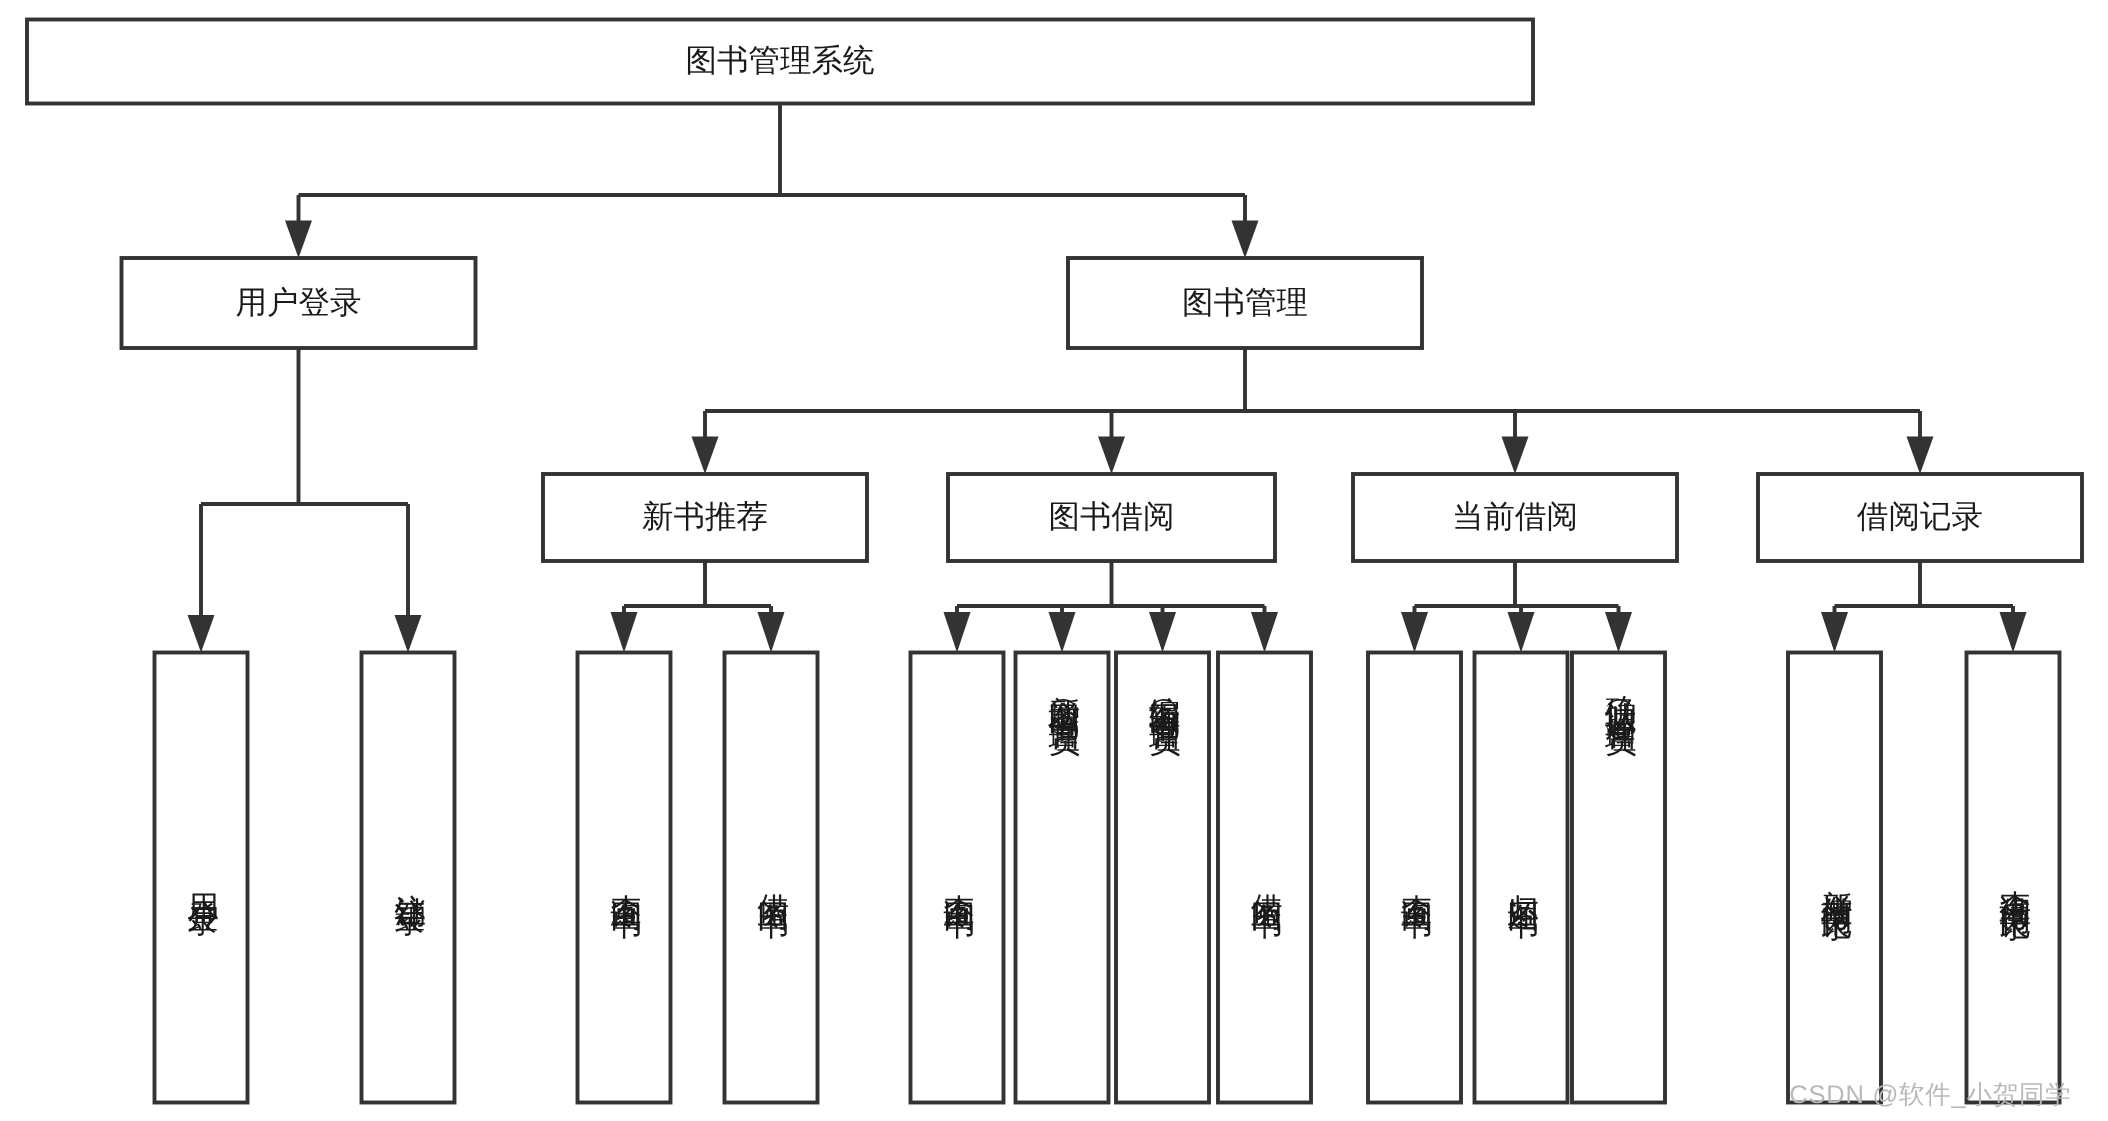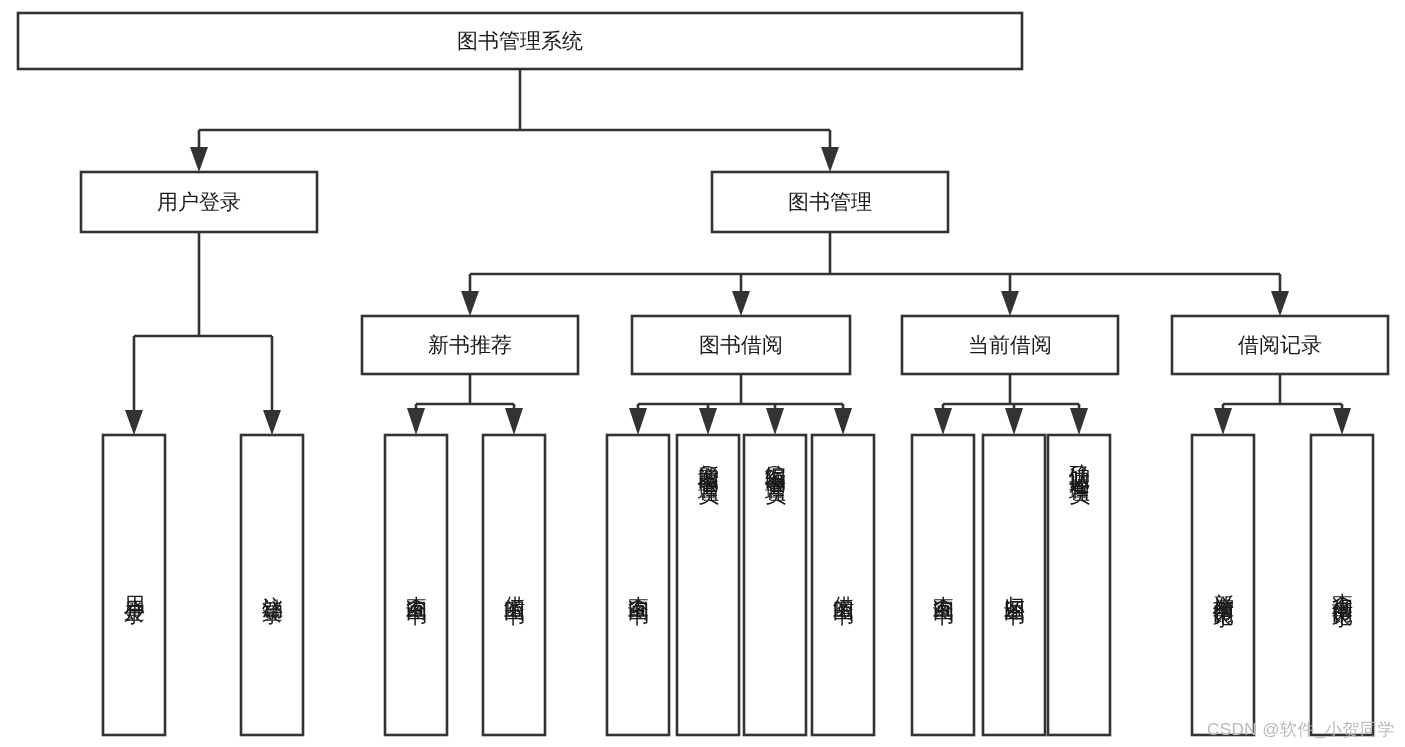--- a/index.html
+++ b/index.html
@@ -70,21 +70,21 @@
     font-family: "Liberation Sans", "DejaVu Sans", sans-serif;
     font-size: 21px;
     line-height: 1.28;
     letter-spacing: 3px;
     color: #1a1a1a;
     white-space: nowrap;
     text-align: center;
   }
   .watermark {
     position: absolute;
-    right: 10px;
+    right: 24px;
     bottom: 6px;
     font-family: "Liberation Sans", "DejaVu Sans", sans-serif;
     font-size: 17px;
     color: #b9b9b9;
     letter-spacing: 0.5px;
     white-space: nowrap;
   }
 </style>
 </head>
 <body>

